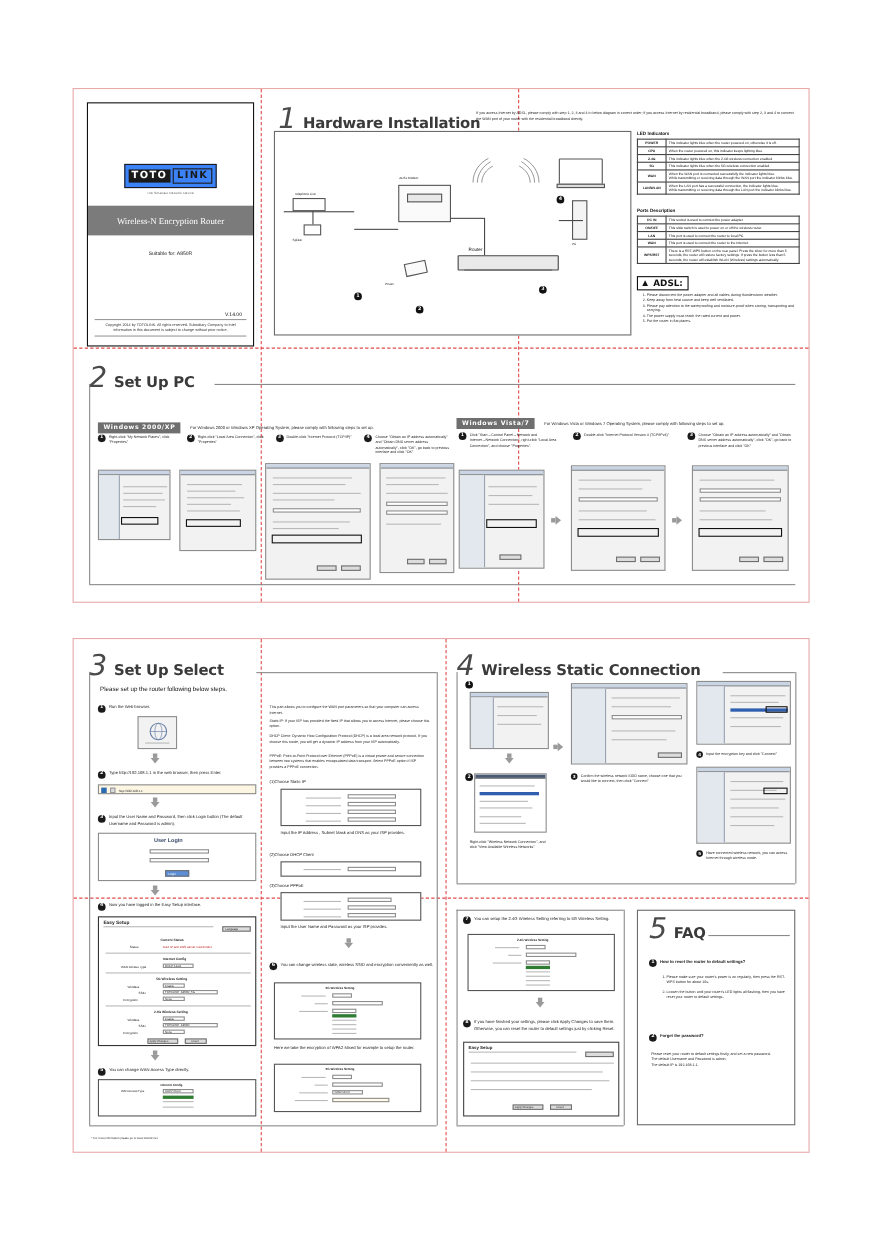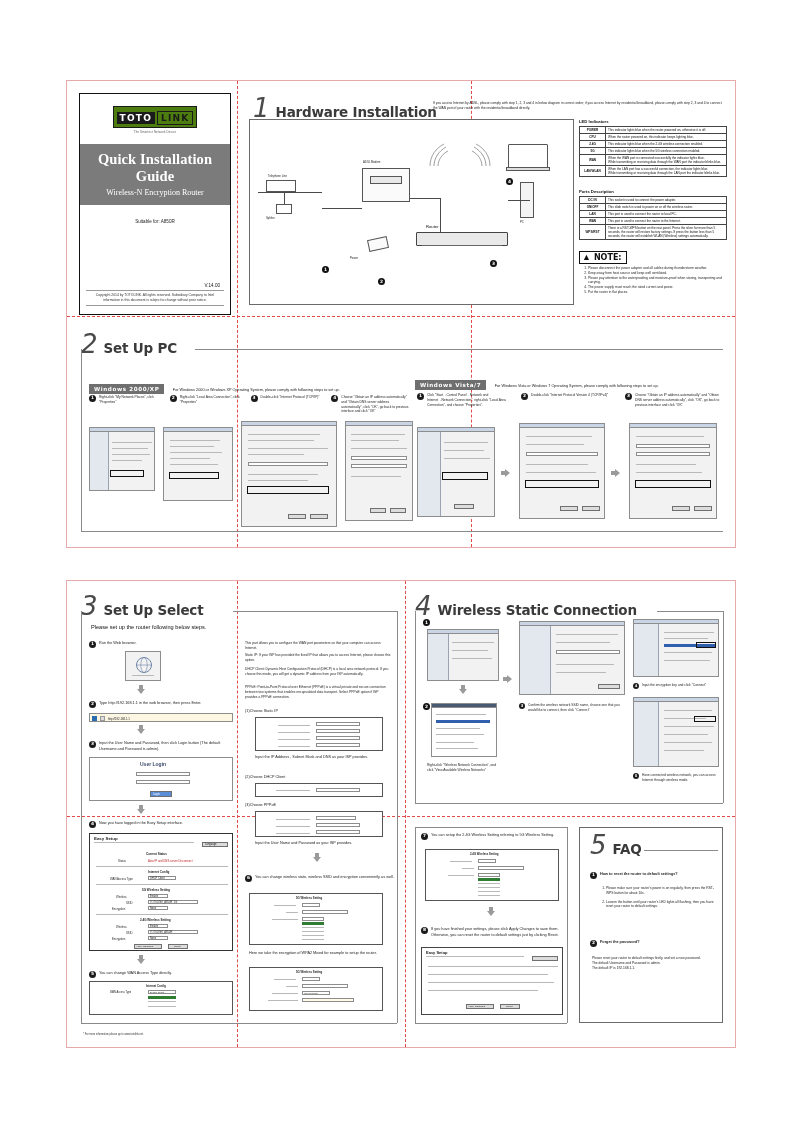--- a/index.html
+++ b/index.html
@@ -29,21 +29,22 @@
   }
 
   
   .panelbox { position: absolute; border: 1px solid #6b6b6b; background:#fff; }
 
   
   #cover { left: 12px; top: 12px; width: 152px; height: 222px; border: 1.6px solid #111; }
   .cover-logo-wrap { margin-top: 12px; text-align:center; }
   .logo-box {
     display:inline-block; border: 1.6px solid #1a1a1a; padding: 1px 3px;
-    background:#4d7c0f;
+    background:#3b82f6;
+    margin-top:43px;
   }
   .logo-box .t1 {
     display:inline-block; background:#1a1a1a; color:#fff; font-weight:bold;
     font-size: 9px; letter-spacing:1.2px; padding: 1px 3px; vertical-align:middle;
     font-family:"DejaVu Sans", sans-serif;
   }
   .logo-box .t2 {
     display:inline-block; color:#1a1a1a; font-weight:bold; font-size: 9px;
     letter-spacing:1.2px; padding: 1px 3px; vertical-align:middle;
     border:1.4px solid #1a1a1a; margin-left:2px;
@@ -170,21 +171,20 @@
     <div class="fold-h" style="top:235px;"></div>
 
     <div class="panelbox" id="cover">
       <div class="cover-logo-wrap">
         <span class="logo-box">
           <span class="t1">TOTO</span><span class="t2">LINK</span>
         </span>
         <div class="logo-tag">The Smartest Network Device</div>
       </div>
       <div class="cover-band">
-        <div class="title">Quick Installation Guide</div>
         <div class="sub">Wireless-N Encryption Router</div>
       </div>
       <div class="cover-suit">Suitable for: A850R</div>
       <div class="cover-ver">V.14.00</div>
       <div class="cover-copy">Copyright 2014 by TOTOLINK. All rights reserved. Subsidiary Company to Intel information in this document is subject to change without prior notice.</div>
     </div>
 
     <div class="sec-head" style="left:186px; top:16px;">
       <span class="sec-num">1</span>
       <span class="sec-title">Hardware Installation</span>
@@ -302,21 +302,21 @@
           <td class="k">WPS/RST</td>
           <td>There is a RST-WPS button on the rear panel. Press the silver for more than 5 seconds, the router will restore factory settings. If press the button less than 5 seconds, the router will establish WLAN (Wireless) settings automatically.</td>
             </tr>
       </tbody>
         </table>
     </div>
 
     <div style="position:absolute; left:512px; top:170px; width:148px;">
       <div class="note-head">
         <span class="warn">▲</span>
-        <span class="lbl">NOTE:</span>
+        <span class="lbl">ADSL:</span>
       </div>
       <ol style="margin:2px 0 0 9px; padding:0;">
         <li class="tiny">Please disconnect the power adapter and all cables during thunderstorm weather.</li>
         <li class="tiny">Keep away from heat source and keep well ventilated.</li>
         <li class="tiny">Please pay attention to the waterproofing and moisture-proof when storing, transporting and carrying.</li>
         <li class="tiny">The power supply must reach the rated current and power.</li>
         <li class="tiny">Put the router in flat places.</li>
       </ol>
     </div>
 

